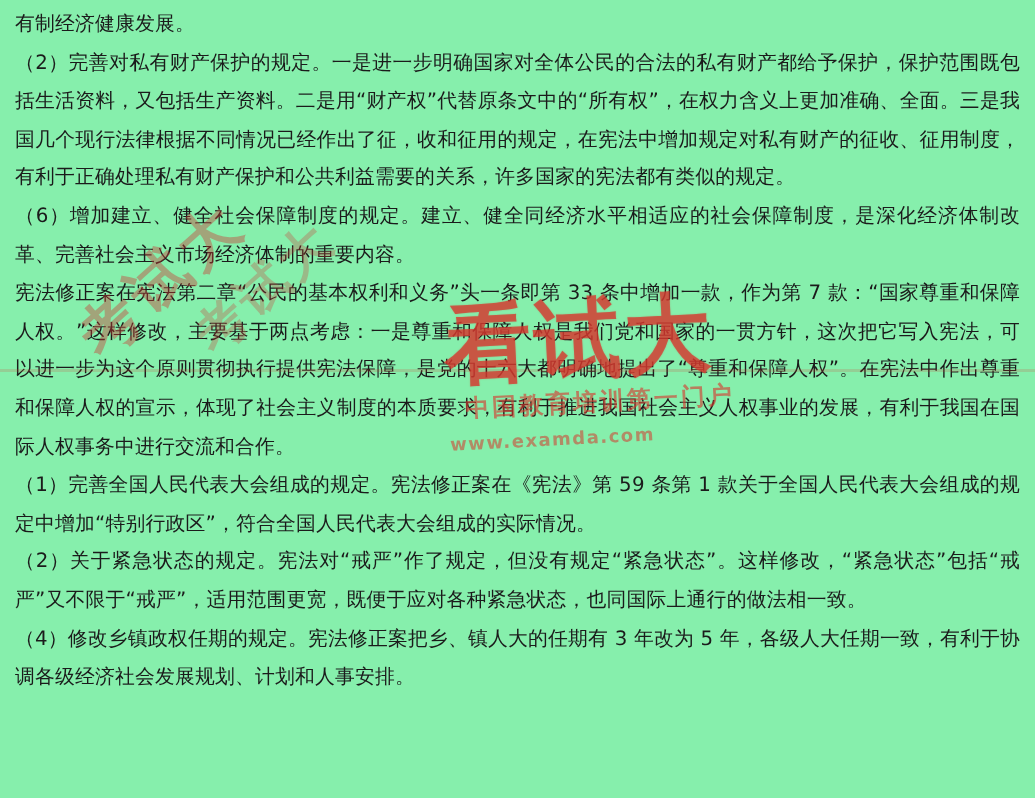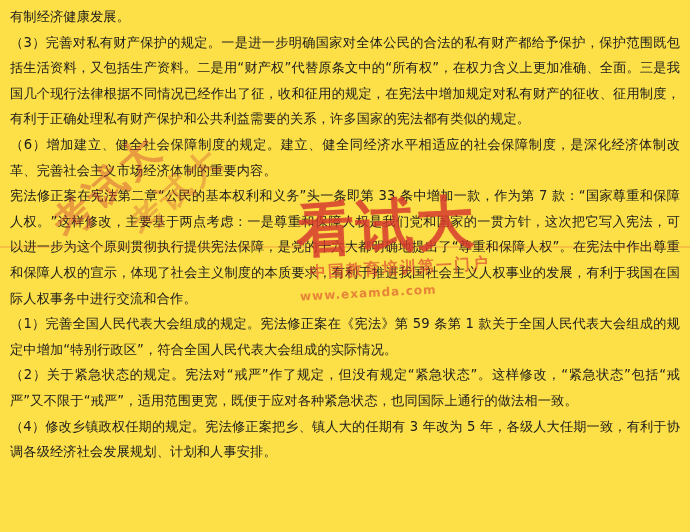--- a/index.html
+++ b/index.html
@@ -11,21 +11,21 @@
     height: 532px;
     background: #ffffff;
     font-family: "DejaVu Sans", "Liberation Sans", sans-serif;
     overflow: hidden;
   }
   #page {
     position: relative;
     width: 690px;
     height: 532px;
     overflow: hidden;
-    background: #fde047;
+    background: #86efac;
   }
   #doc-body {
     position: absolute;
     top: 0;
     left: 0;
     width: 690px;
     padding: 4px 10px 0 10px;
     box-sizing: border-box;
     font-size: 13.2px;
     line-height: 25.6px;
@@ -112,21 +112,21 @@
     background: rgba(214,56,46,0.18);
   }
 </style>
 </head>
 <body>
 
 <div id="page">
 
   <div id="doc-body">
     <p class="para">有制经济健康发展。</p>
-    <p class="para">（3）完善对私有财产保护的规定。一是进一步明确国家对全体公民的合法的私有财产都给予保护，保护范围既包括生活资料，又包括生产资料。二是用“财产权”代替原条文中的“所有权”，在权力含义上更加准确、全面。三是我国几个现行法律根据不同情况已经作出了征，收和征用的规定，在宪法中增加规定对私有财产的征收、征用制度，有利于正确处理私有财产保护和公共利益需要的关系，许多国家的宪法都有类似的规定。</p>
+    <p class="para">（2）完善对私有财产保护的规定。一是进一步明确国家对全体公民的合法的私有财产都给予保护，保护范围既包括生活资料，又包括生产资料。二是用“财产权”代替原条文中的“所有权”，在权力含义上更加准确、全面。三是我国几个现行法律根据不同情况已经作出了征，收和征用的规定，在宪法中增加规定对私有财产的征收、征用制度，有利于正确处理私有财产保护和公共利益需要的关系，许多国家的宪法都有类似的规定。</p>
     <p class="para">（6）增加建立、健全社会保障制度的规定。建立、健全同经济水平相适应的社会保障制度，是深化经济体制改革、完善社会主义市场经济体制的重要内容。</p>
     <p class="para">宪法修正案在宪法第二章“公民的基本权利和义务”头一条即第 33 条中增加一款，作为第 7 款：“国家尊重和保障人权。”这样修改，主要基于两点考虑：一是尊重和保障人权是我们党和国家的一贯方针，这次把它写入宪法，可以进一步为这个原则贯彻执行提供宪法保障，是党的十六大都明确地提出了“尊重和保障人权”。在宪法中作出尊重和保障人权的宣示，体现了社会主义制度的本质要求，有利于推进我国社会主义人权事业的发展，有利于我国在国际人权事务中进行交流和合作。</p>
     <p class="para">（1）完善全国人民代表大会组成的规定。宪法修正案在《宪法》第 59 条第 1 款关于全国人民代表大会组成的规定中增加“特别行政区”，符合全国人民代表大会组成的实际情况。</p>
     <p class="para">（2）关于紧急状态的规定。宪法对“戒严”作了规定，但没有规定“紧急状态”。这样修改，“紧急状态”包括“戒严”又不限于“戒严”，适用范围更宽，既便于应对各种紧急状态，也同国际上通行的做法相一致。</p>
     <p class="para">（4）修改乡镇政权任期的规定。宪法修正案把乡、镇人大的任期有 3 年改为 5 年，各级人大任期一致，有利于协调各级经济社会发展规划、计划和人事安排。</p>
   </div>
 
   <div class="wm" id="wm-diag">考试大</div>
   <div class="wm" id="wm-diag2">考试大</div>
   <div class="wm" id="wm-band"></div>

